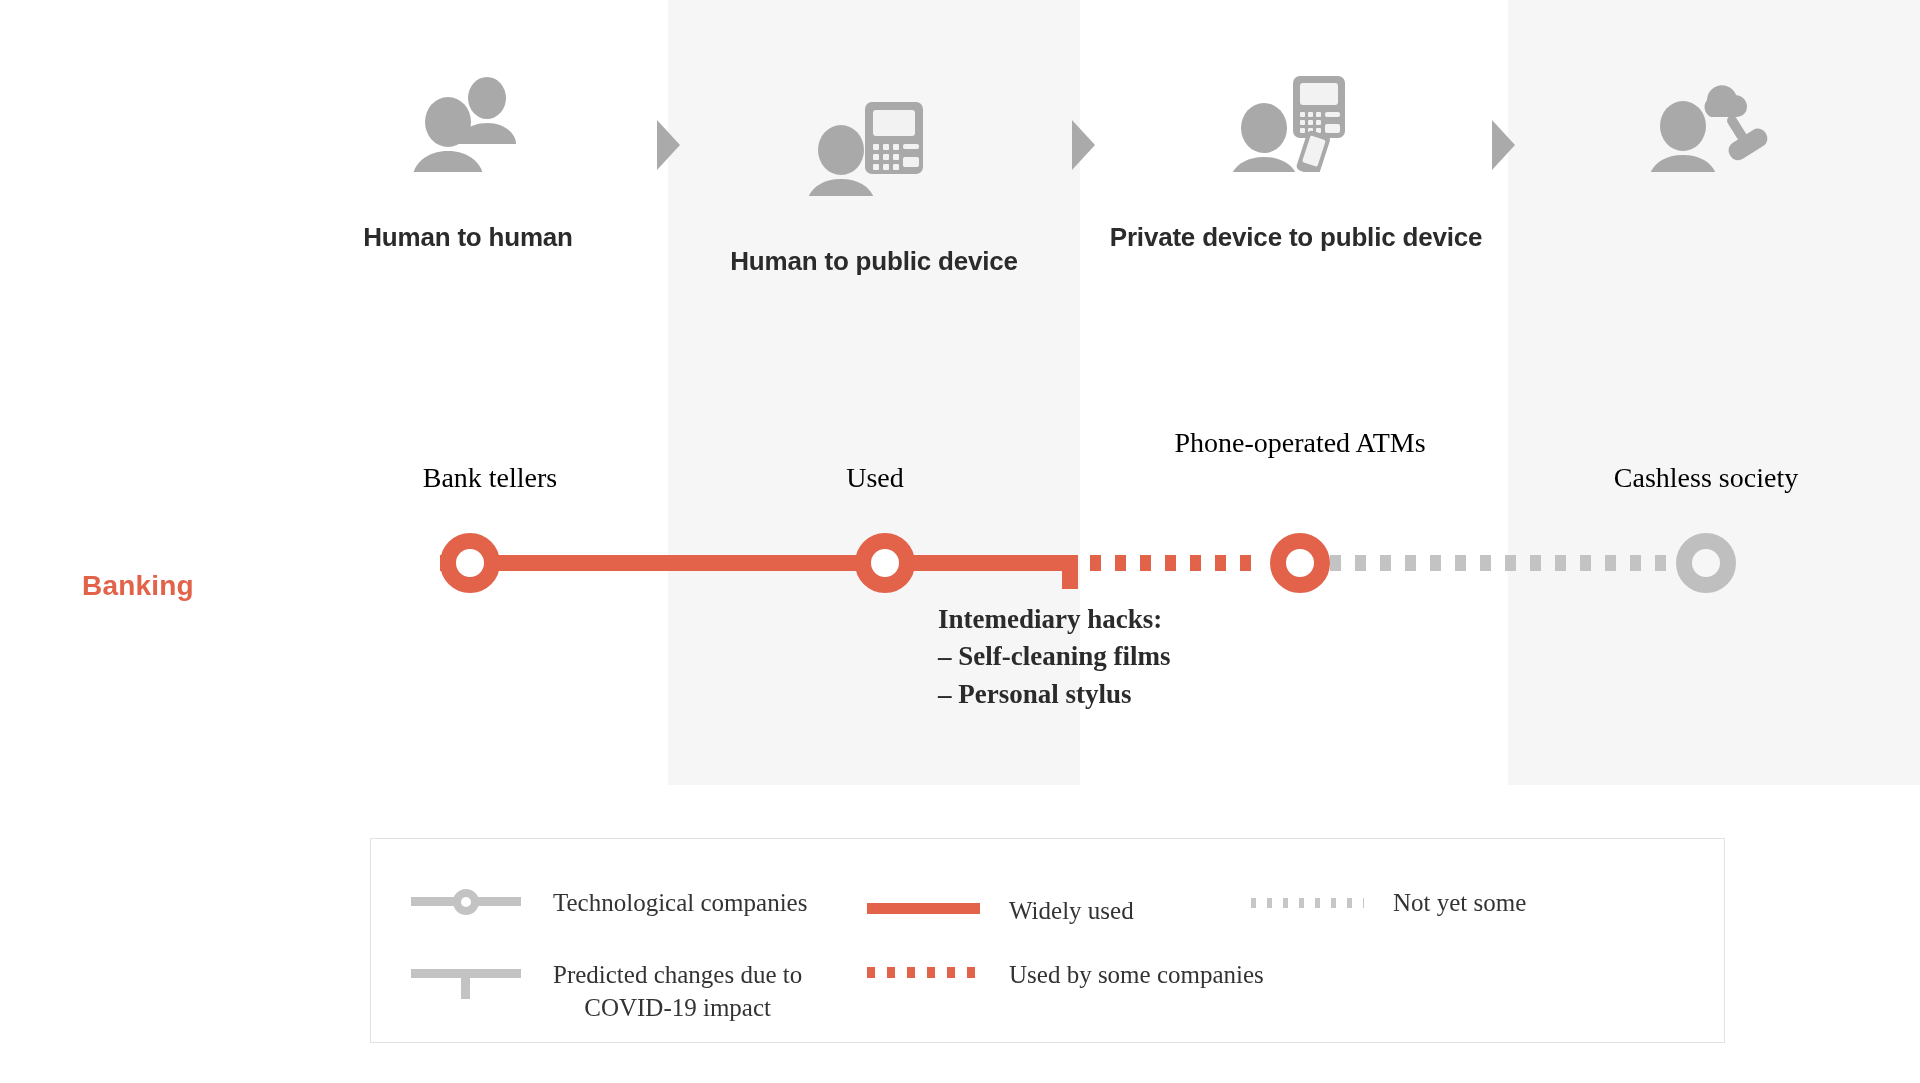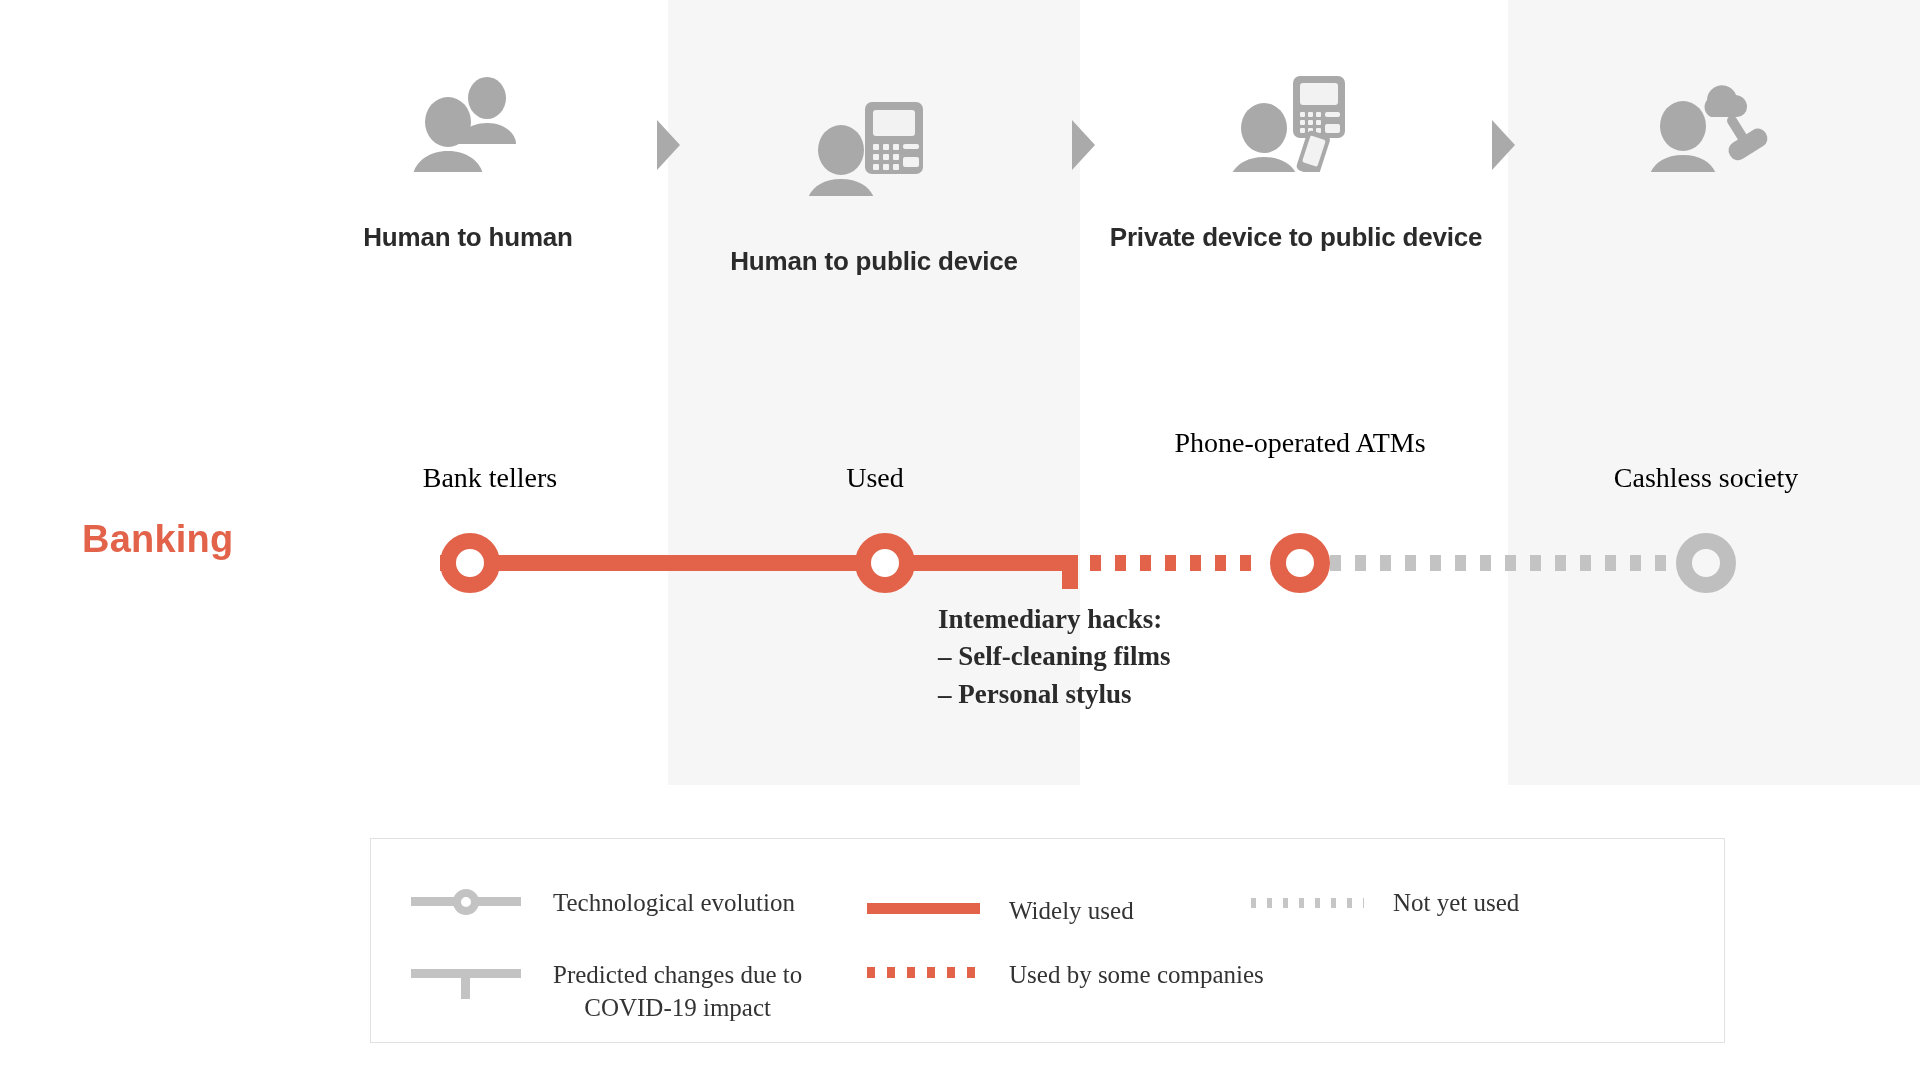--- a/index.html
+++ b/index.html
@@ -78,22 +78,22 @@
     border-left: 23px solid #aaaaaa;
   }
   .arrow.a1 { left: 657px; }
   .arrow.a2 { left: 1072px; }
   .arrow.a3 { left: 1492px; }
 
   
   .row-label {
     position: absolute;
     left: 82px;
-    top: 518px;
-    font-size: 38px;
+    top: 570px;
+    font-size: 28px;
     font-weight: bold;
     color: #e2634a;
     letter-spacing: 0.2px;
     text-align: right;
   }
 
   
   .timeline {
     position: absolute;
     left: 0;
@@ -362,21 +362,21 @@
 – Personal stylus</div>
   </div>
 
   <div class="legend">
 
     <div class="legend-item li-1">
       <div class="legend-swatch">
         <div class="sw-line-grey"></div>
         <div class="sw-node-grey"></div>
       </div>
-      <div class="legend-text">Technological evolution</div>
+      <div class="legend-text">Technological companies</div>
     </div>
 
     <div class="legend-item li-2">
       <div class="legend-swatch">
         <div class="sw-line-grey"></div>
         <div class="sw-stub-grey"></div>
       </div>
       <div class="legend-text">Predicted changes due to
 COVID-19 impact</div>
     </div>
@@ -392,17 +392,17 @@
       <div class="legend-swatch">
         <div class="sw-dash-orange"></div>
       </div>
       <div class="legend-text">Used by some companies</div>
     </div>
 
     <div class="legend-item li-5">
       <div class="legend-swatch">
         <div class="sw-dash-grey"></div>
       </div>
-      <div class="legend-text">Not yet used</div>
+      <div class="legend-text">Not yet some</div>
     </div>
 
   </div>
 </div>
 
 </body></html>

